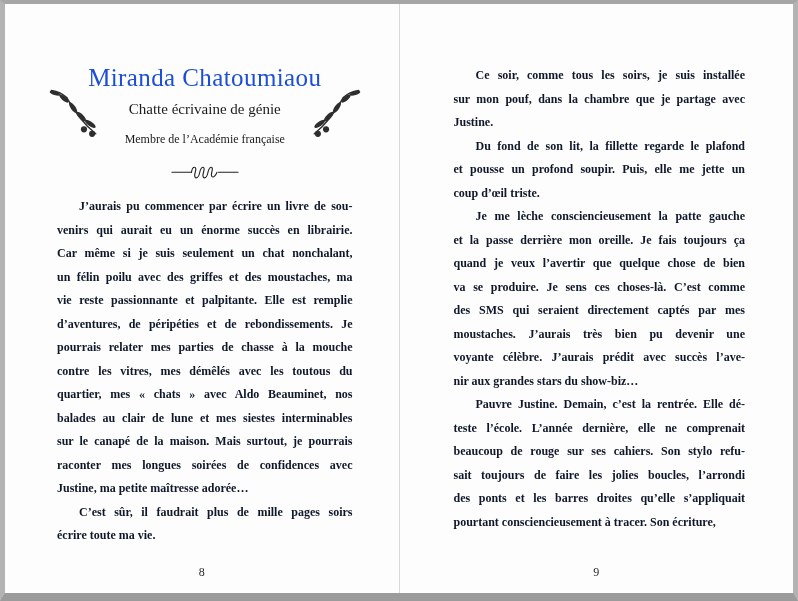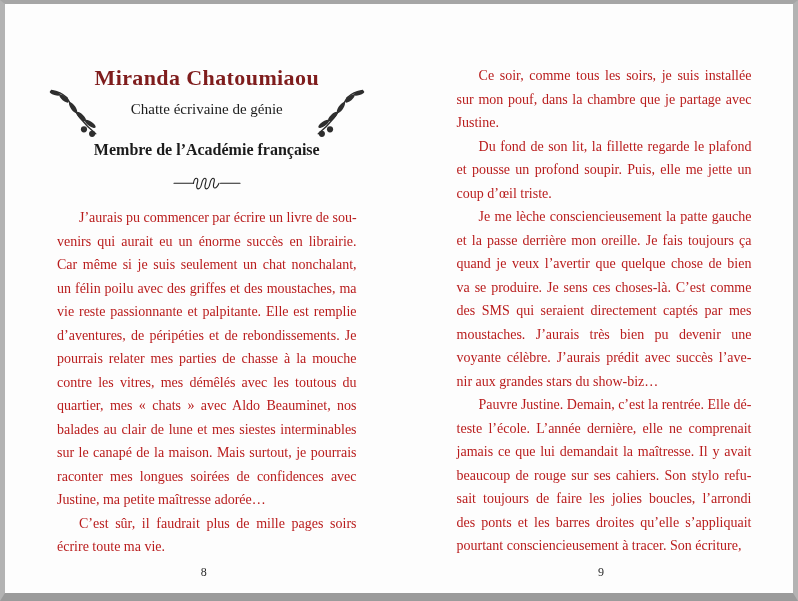--- a/index.html
+++ b/index.html
@@ -27,57 +27,58 @@
   }
   .gutter { width: 1px; background: #d8d8d8; }
 
   
   .chapter-header {
     position: relative;
     margin: 62px 46px 0 52px;
     text-align: center;
   }
   .chapter-title {
-    font-size: 22px;
-    font-weight: bold;
+    font-size: 25px;
+    font-weight: normal;
     letter-spacing: 0.4px;
     line-height: 24px;
-    color: #7f1d1d;
+    color: #1d4ed8;
   }
   .chapter-subtitle {
     margin-top: 9px;
     font-size: 15px;
     line-height: 20px;
   }
   .chapter-affiliation {
-    margin-top: 22px;
-    font-weight: bold;
-    font-size: 16px;
+    margin-top: 11px;
+    font-weight: normal;
+    font-size: 12px;
     line-height: 18px;
   }
   .divider {
     margin: 15px auto 16px;
     width: 72px; height: 16px;
     display: flex; align-items: center; justify-content: center;
   }
   .branch {
     position: absolute;
     top: 20px;
     width: 58px; height: 54px;
     display: block;
   }
   .branch-left  { left: -12px; }
   .branch-right { right: -12px; }
   .branch-left svg { transform: scaleX(-1); }
 
   
   .body-text {
-    font-size: 14px;
+    font-size: 12px;
     line-height: 23.5px;
-    color: #b91c1c;
+    color: #0f172a;
+    font-weight: bold;
   }
   .left-body  { margin: 4px 46px 1px 52px; }
   .right-body { margin: 60px 48px 0 54px; }
   .line {
     white-space: nowrap;
     text-align: justify;
     text-align-last: justify;
   }
   .line.pfirst { text-indent: 22px; }
   .line.plast  { text-align-last: left; }
@@ -194,21 +195,20 @@
           <div class="line">quand je veux l’avertir que quelque chose de bien</div>
           <div class="line">va se produire. Je sens ces choses-là. C’est comme</div>
           <div class="line">des SMS qui seraient directement captés par mes</div>
           <div class="line">moustaches. J’aurais très bien pu devenir une</div>
           <div class="line">voyante célèbre. J’aurais prédit avec succès l’ave-</div>
           <div class="line plast">nir aux grandes stars du show-biz…</div>
         </div>
         <div class="paragraph">
           <div class="line pfirst">Pauvre Justine. Demain, c’est la rentrée. Elle dé-</div>
           <div class="line">teste l’école. L’année dernière, elle ne comprenait</div>
-          <div class="line">jamais ce que lui demandait la maîtresse. Il y avait</div>
           <div class="line">beaucoup de rouge sur ses cahiers. Son stylo refu-</div>
           <div class="line">sait toujours de faire les jolies boucles, l’arrondi</div>
           <div class="line">des ponts et les barres droites qu’elle s’appliquait</div>
           <div class="line plast">pourtant consciencieusement à tracer. Son écriture,</div>
         </div>
       </div>
     <div class="page-number">9</div>
   </div>
 
 </div>

